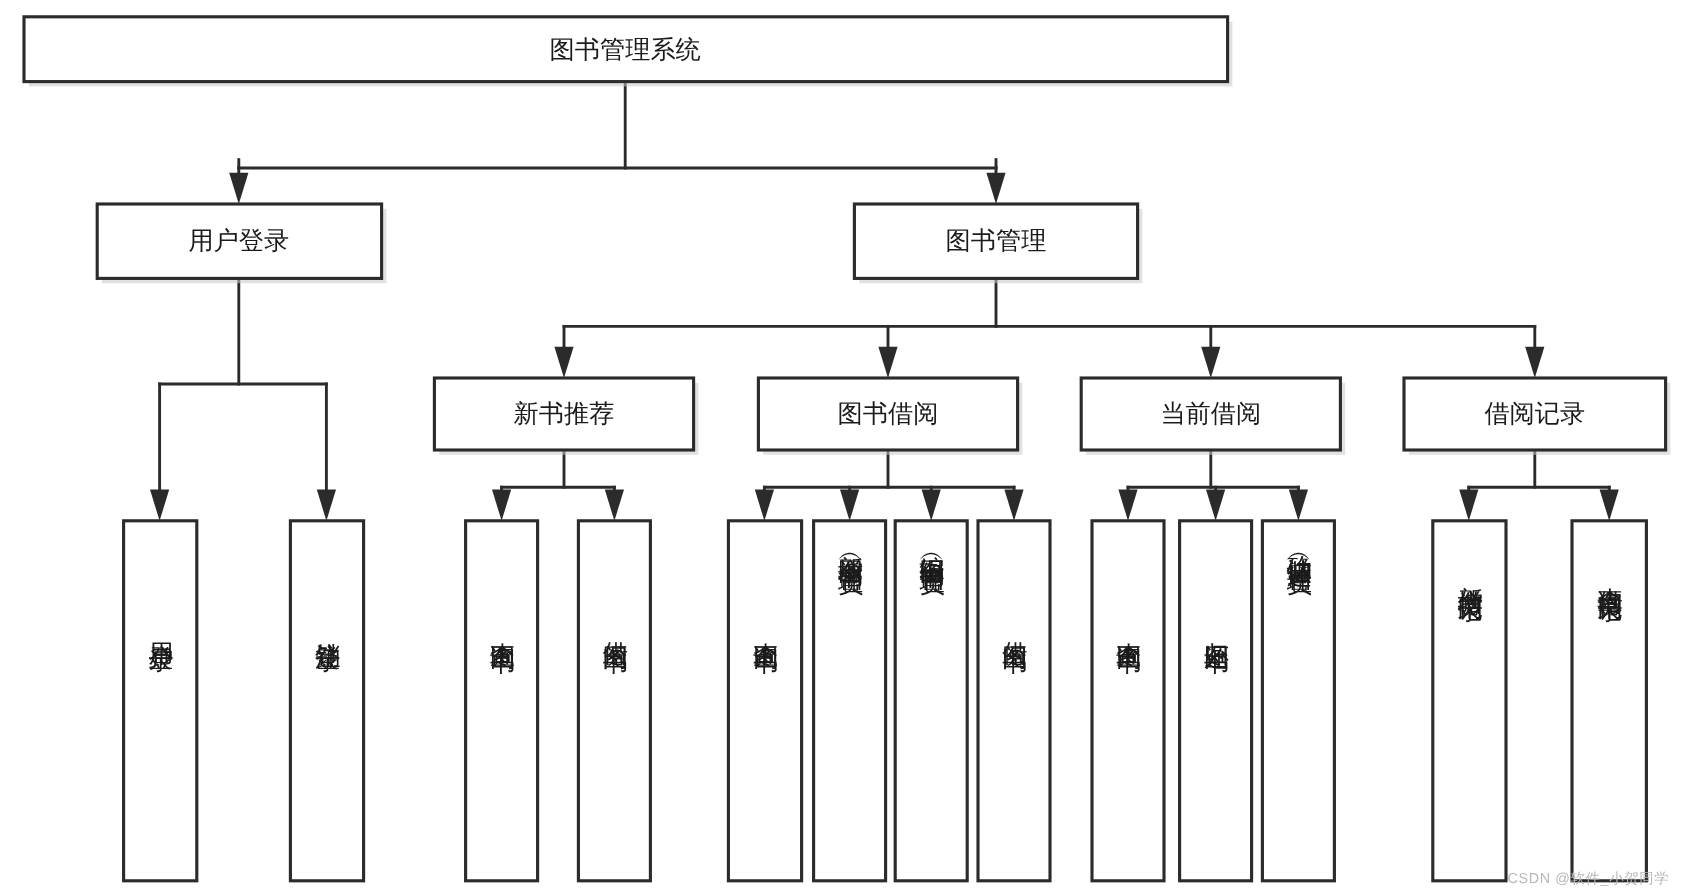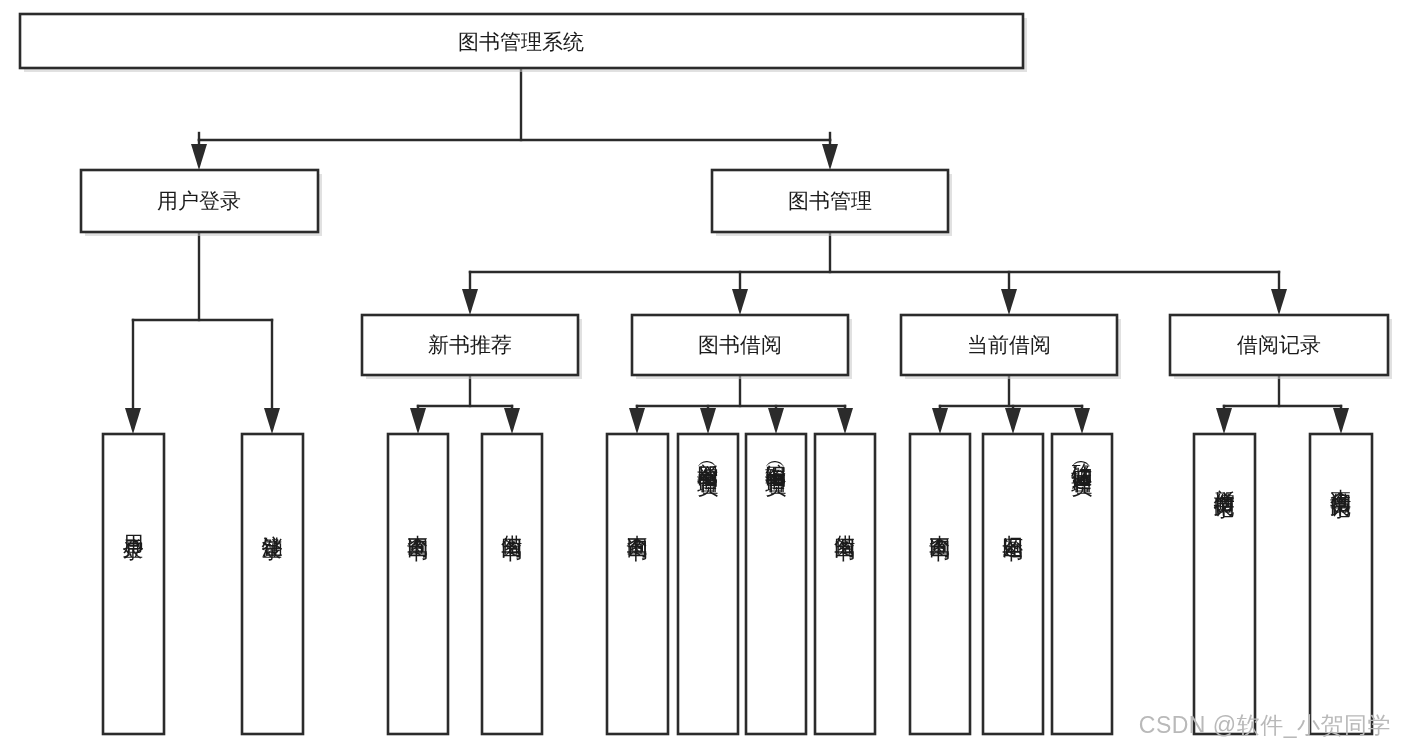--- a/index.html
+++ b/index.html
@@ -66,21 +66,21 @@
     line-height: 1.12;
     letter-spacing: 2px;
     color: #1b1b1b;
     white-space: nowrap;
   }
   .watermark {
     position: absolute;
     right: 14px;
     bottom: 6px;
     font-family: "Liberation Sans", "DejaVu Sans", sans-serif;
-    font-size: 23px;
+    font-size: 12px;
     color: #b9b9b9;
     letter-spacing: .5px;
     white-space: nowrap;
   }
 </style>
 </head>
 <body>
 
 <div id="diagram-root">
 

